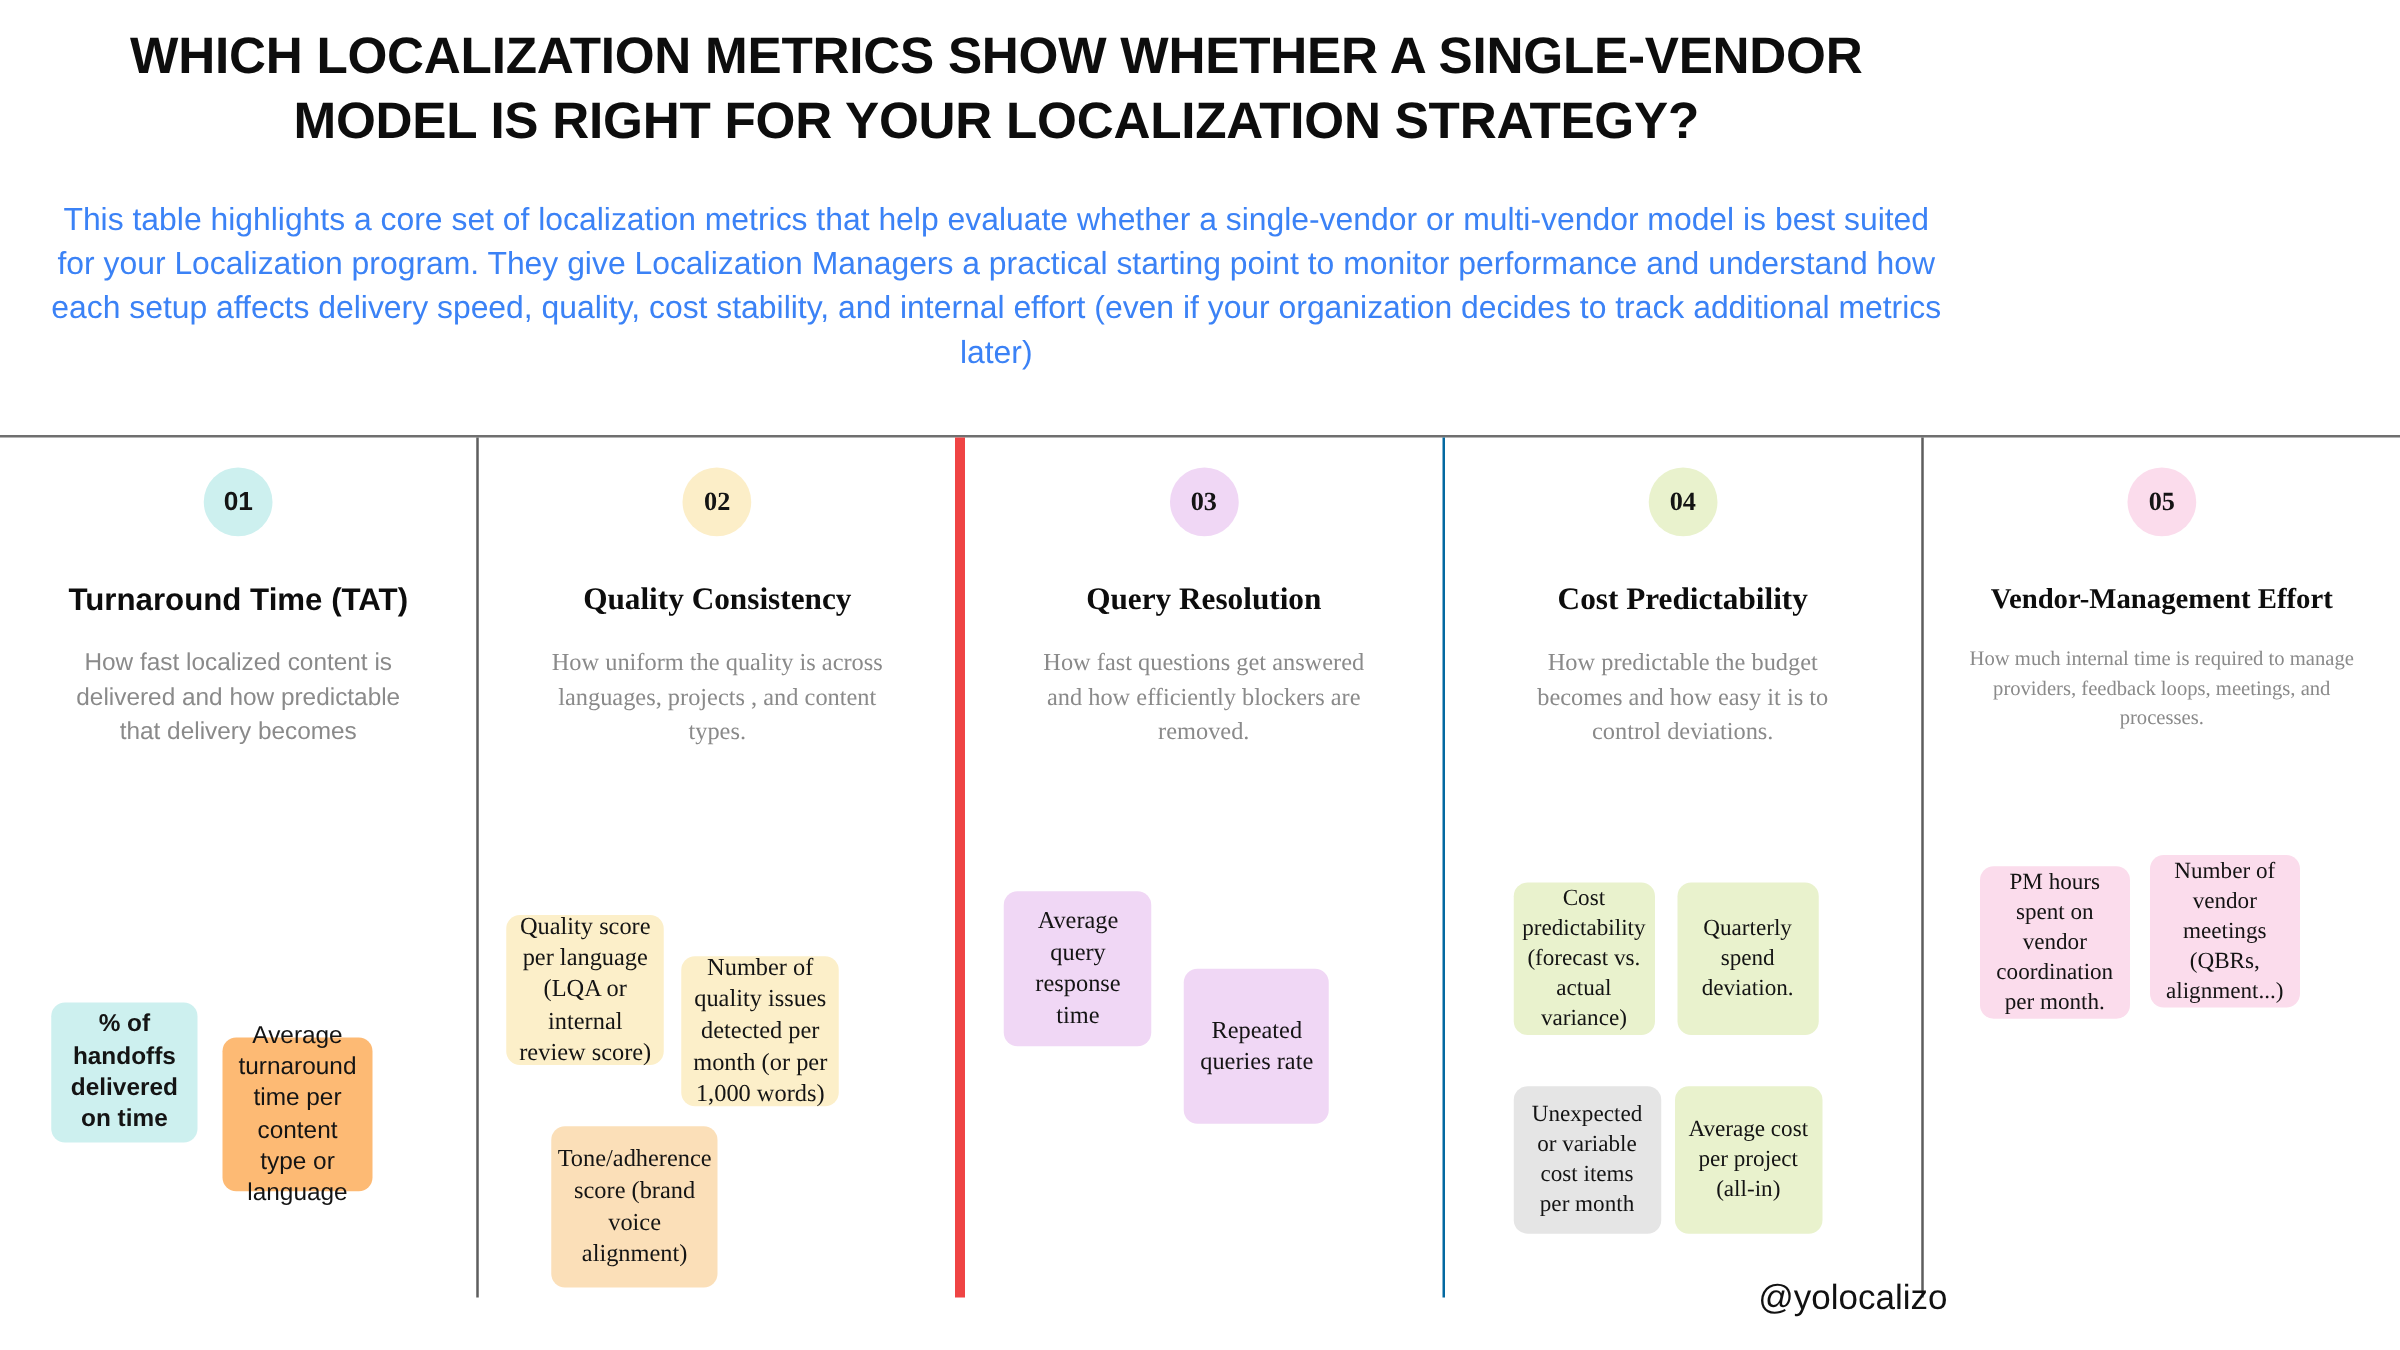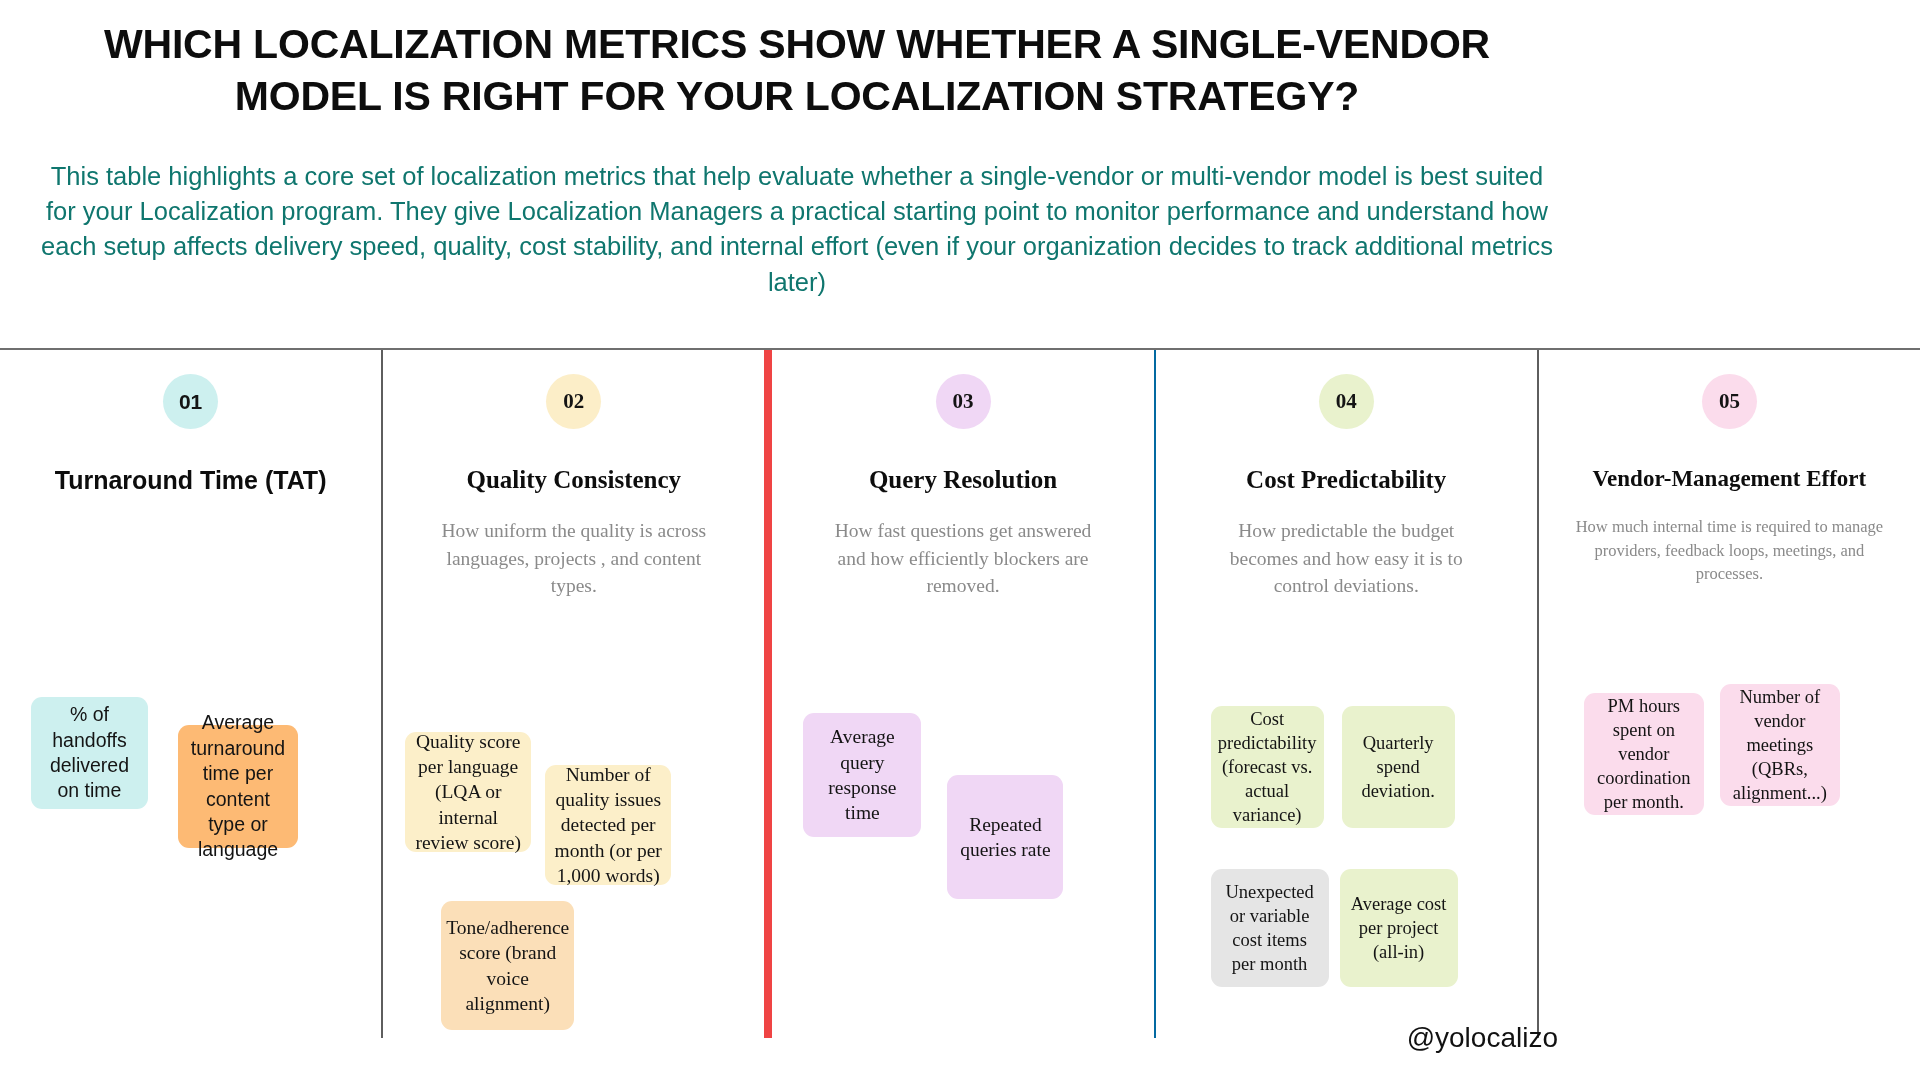--- a/index.html
+++ b/index.html
@@ -36,21 +36,21 @@
     margin: 0 auto;
     max-width: 1880px;
   }
   .subtitle {
     margin: 36px auto 10px auto;
     max-width: 1870px;
     text-align: center;
     font-size: 25.5px;
     line-height: 1.38;
     font-weight: 400;
-    color: #0f766e;
+    color: #3b82f6;
   }
 
   
   .table-wrap {
     position: absolute;
     left: 0;
     top: 348px;
     width: 1920px;
     height: 690px;
   }
@@ -169,22 +169,23 @@
     <p class="subtitle">This table highlights a core set of localization metrics that help evaluate whether a single-vendor or multi-vendor model is best suited for your Localization program. They give Localization Managers a practical starting point to monitor performance and understand how each setup affects delivery speed, quality, cost stability, and internal effort (even if your organization decides to track additional metrics later)</p>
   </div>
 
   <div class="table-wrap">
     <div class="toprule"></div>
     <div class="columns">
 
       <div class="col first">
         <div class="badge" style="background:#cdf0ef">01</div>
         <div class="col-title">Turnaround Time (TAT)</div>
-        <div class="chips">
-          <div class="chip" style="background:#cdf0ef; left:17px; top:202px; width:117px; height:112px;">% of handoffs delivered on time</div>
+        <div class="col-desc" style="max-width:262px">How fast localized content is delivered and how predictable that delivery becomes</div>
+        <div class="chips">
+          <div class="chip" style="background:#cdf0ef; left:27px; top:202px; width:117px; height:112px;font-weight:bold;">% of handoffs delivered on time</div>
           <div class="chip" style="background:#fdba74; left:164px; top:230px; width:120px; height:123px;">Average turnaround time per content type or language</div>
         </div>
       </div>
 
       <div class="col c2">
         <div class="badge" style="background:#fceec8">02</div>
         <div class="col-title">Quality Consistency</div>
         <div class="col-desc" style="max-width:278px">How uniform the quality is across languages, projects , and content types.</div>
         <div class="chips">
           <div class="chip" style="background:#fcefc9; left:8px; top:132px; width:126px; height:120px;">Quality score per language (LQA or internal review score)</div>

